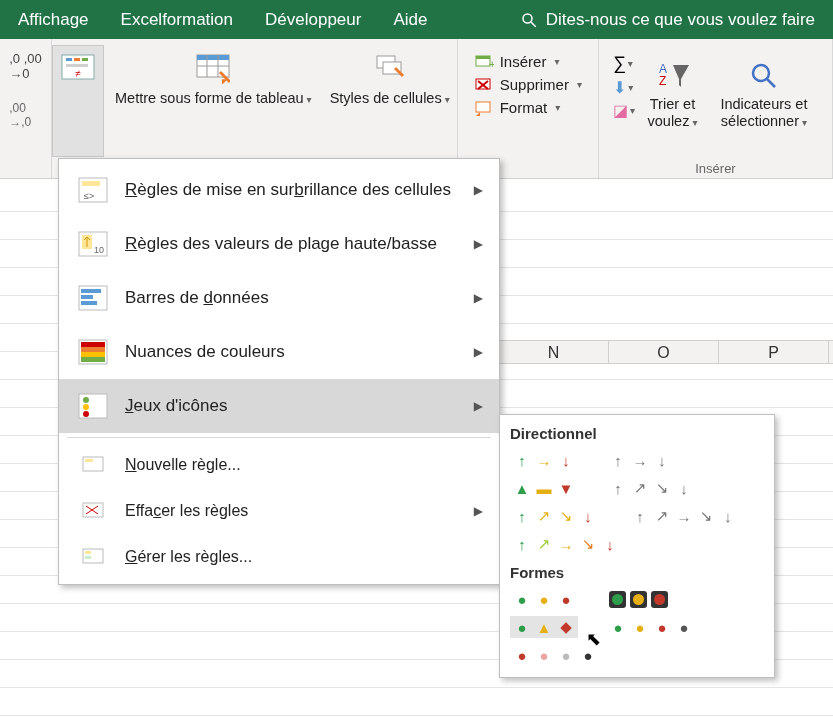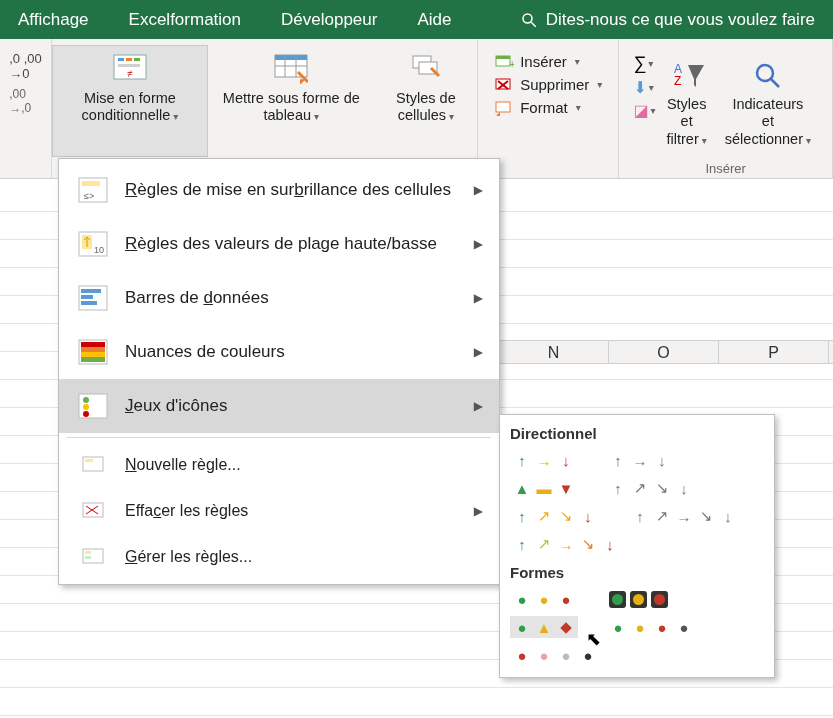--- a/index.html
+++ b/index.html
@@ -1,39 +1,39 @@
 <!DOCTYPE html>
 <html><head>
 <meta charset="utf-8">
 <style>
   * { box-sizing: border-box; margin: 0; padding: 0; font-family: "Segoe UI", Arial, sans-serif; }
   body { width: 833px; height: 718px; background: #fff; overflow: hidden; position: relative; }
 
   
-  .tabbar { background: #217346; height: 39px; display: flex; align-items: center; padding: 0 18px; gap: 40px; color: #fff; font-size: 17px; }
+  .tabbar { background: #217346; height: 39px; display: flex; align-items: center; padding: 0 18px; gap: 32px; color: #fff; font-size: 17px; }
   .tabbar .tab { cursor: pointer; white-space: nowrap; }
   .tabbar .search { display: flex; align-items: center; gap: 8px; margin-left: auto; text-align: center; }
   .tabbar .search svg { width: 18px; height: 18px; }
 
   
   .ribbon { background: #f3f2f1; border-bottom: 1px solid #d0d0d0; height: 140px; display: flex; }
   .group { border-right: 1px solid #d8d8d8; padding: 6px 8px 2px 8px; display: flex; flex-direction: column; align-items: center; justify-content: flex-start; position: relative; }
   .group .glabel { font-size: 13px; color: #666; position: absolute; bottom: 2px; left: 0; right: 0; text-align: center; }
   .bigbtn { display: flex; flex-direction: column; align-items: center; gap: 2px; padding: 4px 6px; border: 1px solid transparent; cursor: pointer; font-size: 14.5px; color: #222; text-align: center; line-height: 1.2; height: 112px; justify-content: flex-start; }
   .bigbtn.active { background: #e1e1e1; border-color: #c8c8c8; }
   .bigbtn .ico { width: 38px; height: 38px; display:flex;align-items:center;justify-content:center; }
   .bigbtn .drop::after { content:"▾"; font-size: 10px; margin-left: 3px; color:#666; }
   .row { display: flex; gap: 4px; }
   .cellsgroup { display:flex; flex-direction:column; gap:2px; padding:6px 6px; font-size:15px; color:#222; }
   .cellsgroup .item { display:flex; align-items:center; gap:6px; cursor:pointer; padding:2px 2px; }
   .cellsgroup .item .caret { font-size:10px;color:#666;margin-left:2px;}
   .editgroup { display:flex; gap:4px; padding:6px 6px; align-items:flex-start;}
   .editcol { display:flex; flex-direction:column; gap:4px; font-size:15px;}
   .editcol .mini{display:flex;align-items:center;gap:2px;cursor:pointer;}
-  .numgroup{display:flex;flex-direction:column;gap:6px;padding:6px 4px;align-items:flex-start;color:#444;font-size:13px;}
+  .numgroup{display:flex;flex-direction:column;gap:20px;padding:6px 4px;align-items:flex-start;color:#444;font-size:13px;}
 
   
   .menu { position:absolute; left:58px; top:158px; width:442px; background:#fff; border:1px solid #bfbfbf; box-shadow:3px 3px 6px rgba(0,0,0,0.25); z-index:10; padding:4px 0;}
   .menu .mitem { display:flex; align-items:center; gap:14px; padding:12px 16px; font-size:17px; color:#222; cursor:pointer; position:relative; }
   .menu .mitem .mico{width:36px;height:30px;display:flex;align-items:center;justify-content:center;}
   .menu .mitem .arrow{ margin-left:auto; font-size:12px; color:#555; }
   .menu .mitem.selected{ background:#d8d8d8; }
   .menu .sep{ height:1px; background:#d8d8d8; margin:4px 8px; }
   .menu .mitem.small{ padding:8px 16px; font-size:16px;}
   .underline-char{ text-decoration: underline; }
@@ -91,21 +91,20 @@
         <span class="ico">
           <svg width="34" height="30">
               <rect x="1" y="1" width="32" height="24" fill="#fff" stroke="#8aa"></rect>
               <rect x="5" y="4" width="6" height="3" fill="#5b9bd5"></rect>
               <rect x="13" y="4" width="6" height="3" fill="#ed7d31"></rect>
               <rect x="21" y="4" width="6" height="3" fill="#70ad47"></rect>
               <rect x="5" y="10" width="22" height="3" fill="#d0d0d0"></rect>
               <text x="17" y="23" font-size="10" text-anchor="middle" fill="#c00">≠</text>
             </svg>
         </span>
-        <span><span>Mise en forme conditionnelle</span><span class="drop"></span></span>
       </div>
       <div class="bigbtn">
         <span class="ico">
           <svg width="34" height="30">
               <rect x="1" y="1" width="32" height="22" fill="#fff" stroke="#999"></rect>
               <rect x="1" y="1" width="32" height="5" fill="#5b9bd5"></rect>
               <line x1="11" y1="1" x2="11" y2="23" stroke="#999"></line>
               <line x1="22" y1="1" x2="22" y2="23" stroke="#999"></line>
               <line x1="1" y1="12" x2="33" y2="12" stroke="#999"></line>
               <path d="M24 18 L34 28" stroke="#ed7d31" stroke-width="3"></path>
@@ -175,21 +174,21 @@
           </span>
       </div>
       <div class="bigbtn" style="height:auto">
         <span class="ico">
           <svg width="34" height="28">
               <text x="4" y="12" font-size="12" fill="#4472c4">A</text>
               <text x="4" y="24" font-size="12" fill="#c00">Z</text>
               <path d="M18 4 L34 4 L26 18 L26 26 L24 24 L24 18 Z" fill="#666"></path>
             </svg>
         </span>
-        <span><span>Styles et filtrer</span><span class="drop"></span></span>
+        <span><span>Trier et voulez</span><span class="drop"></span></span>
       </div>
       <div class="bigbtn" style="height:auto">
         <span class="ico">
           <svg width="34" height="28" viewBox="0 0 34 28" fill="none" stroke="#4472c4" stroke-width="2.5">
               <circle cx="14" cy="12" r="8"></circle>
               <line x1="20" y1="18" x2="28" y2="26"></line>
             </svg>
         </span>
         <span><span>Indicateurs et sélectionner</span><span class="drop"></span></span>
       </div>

